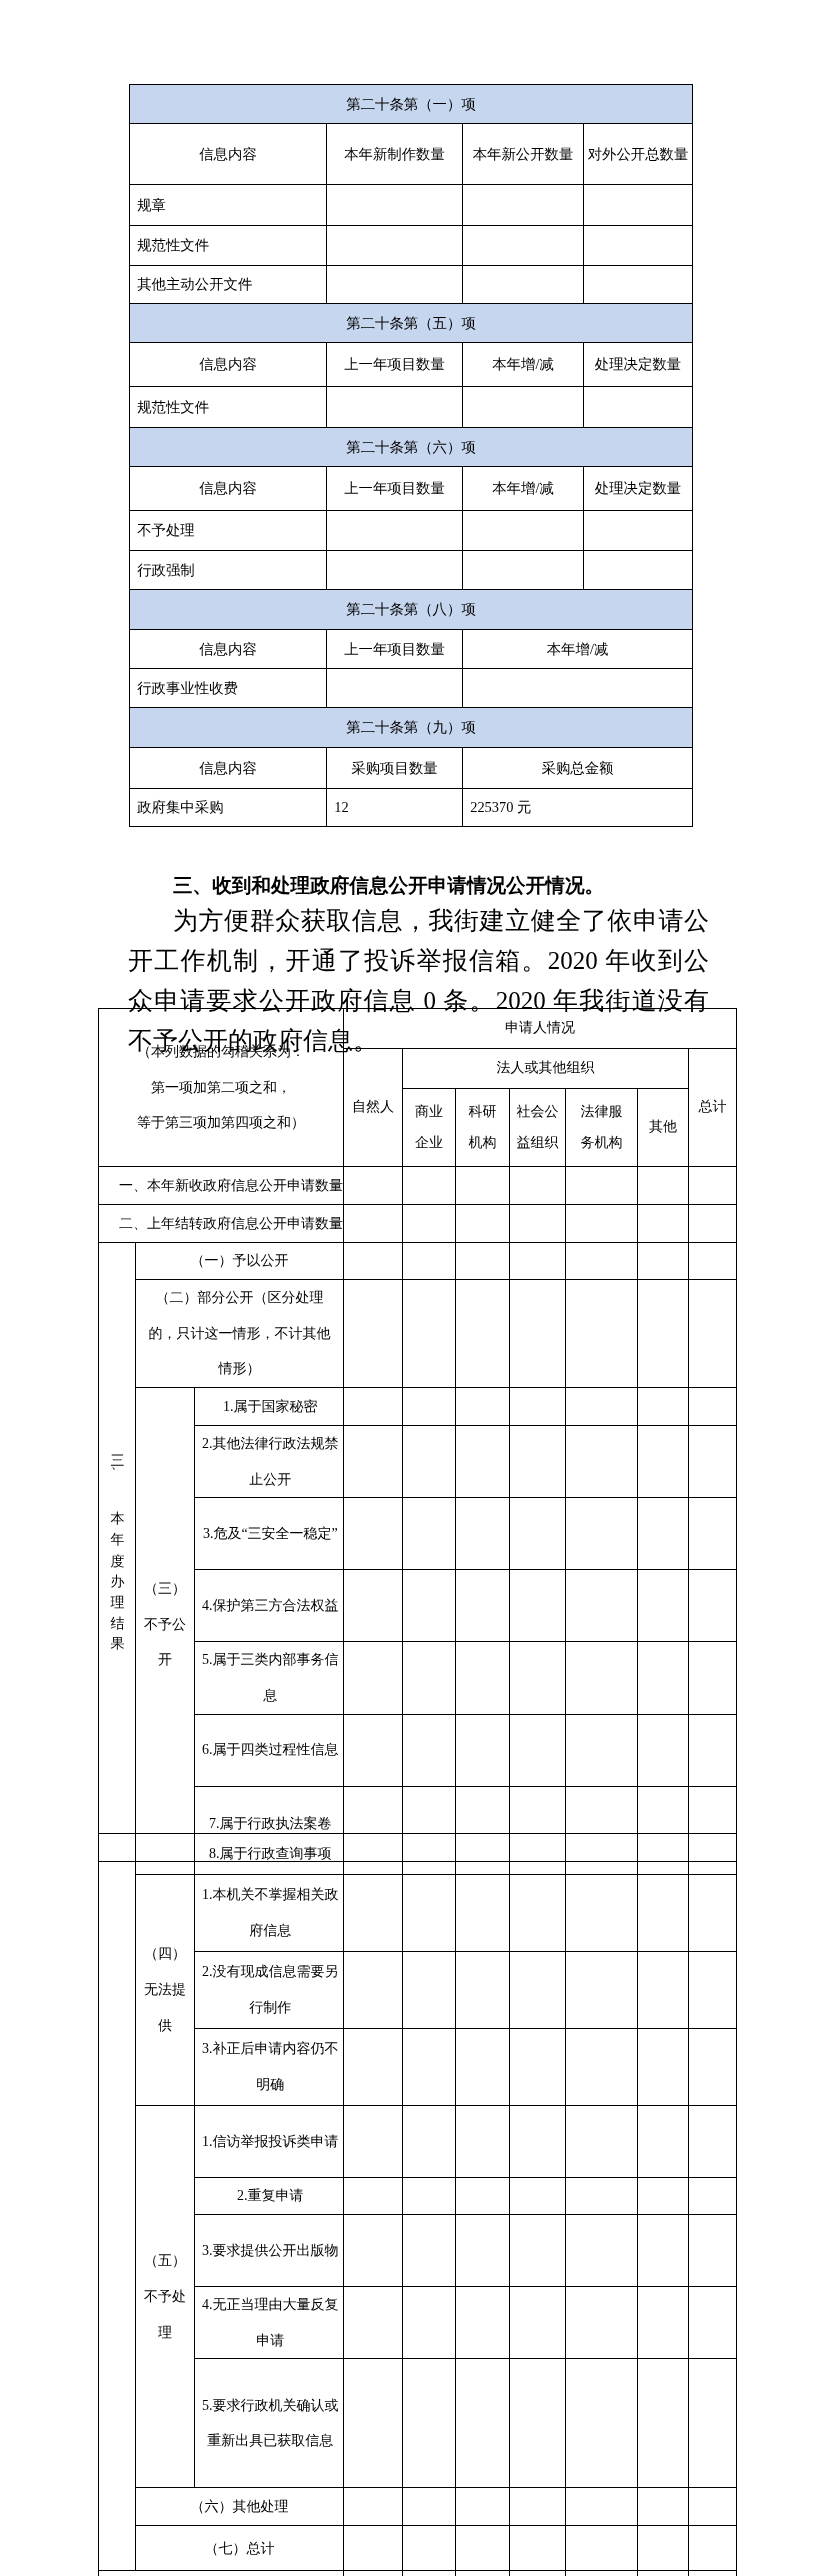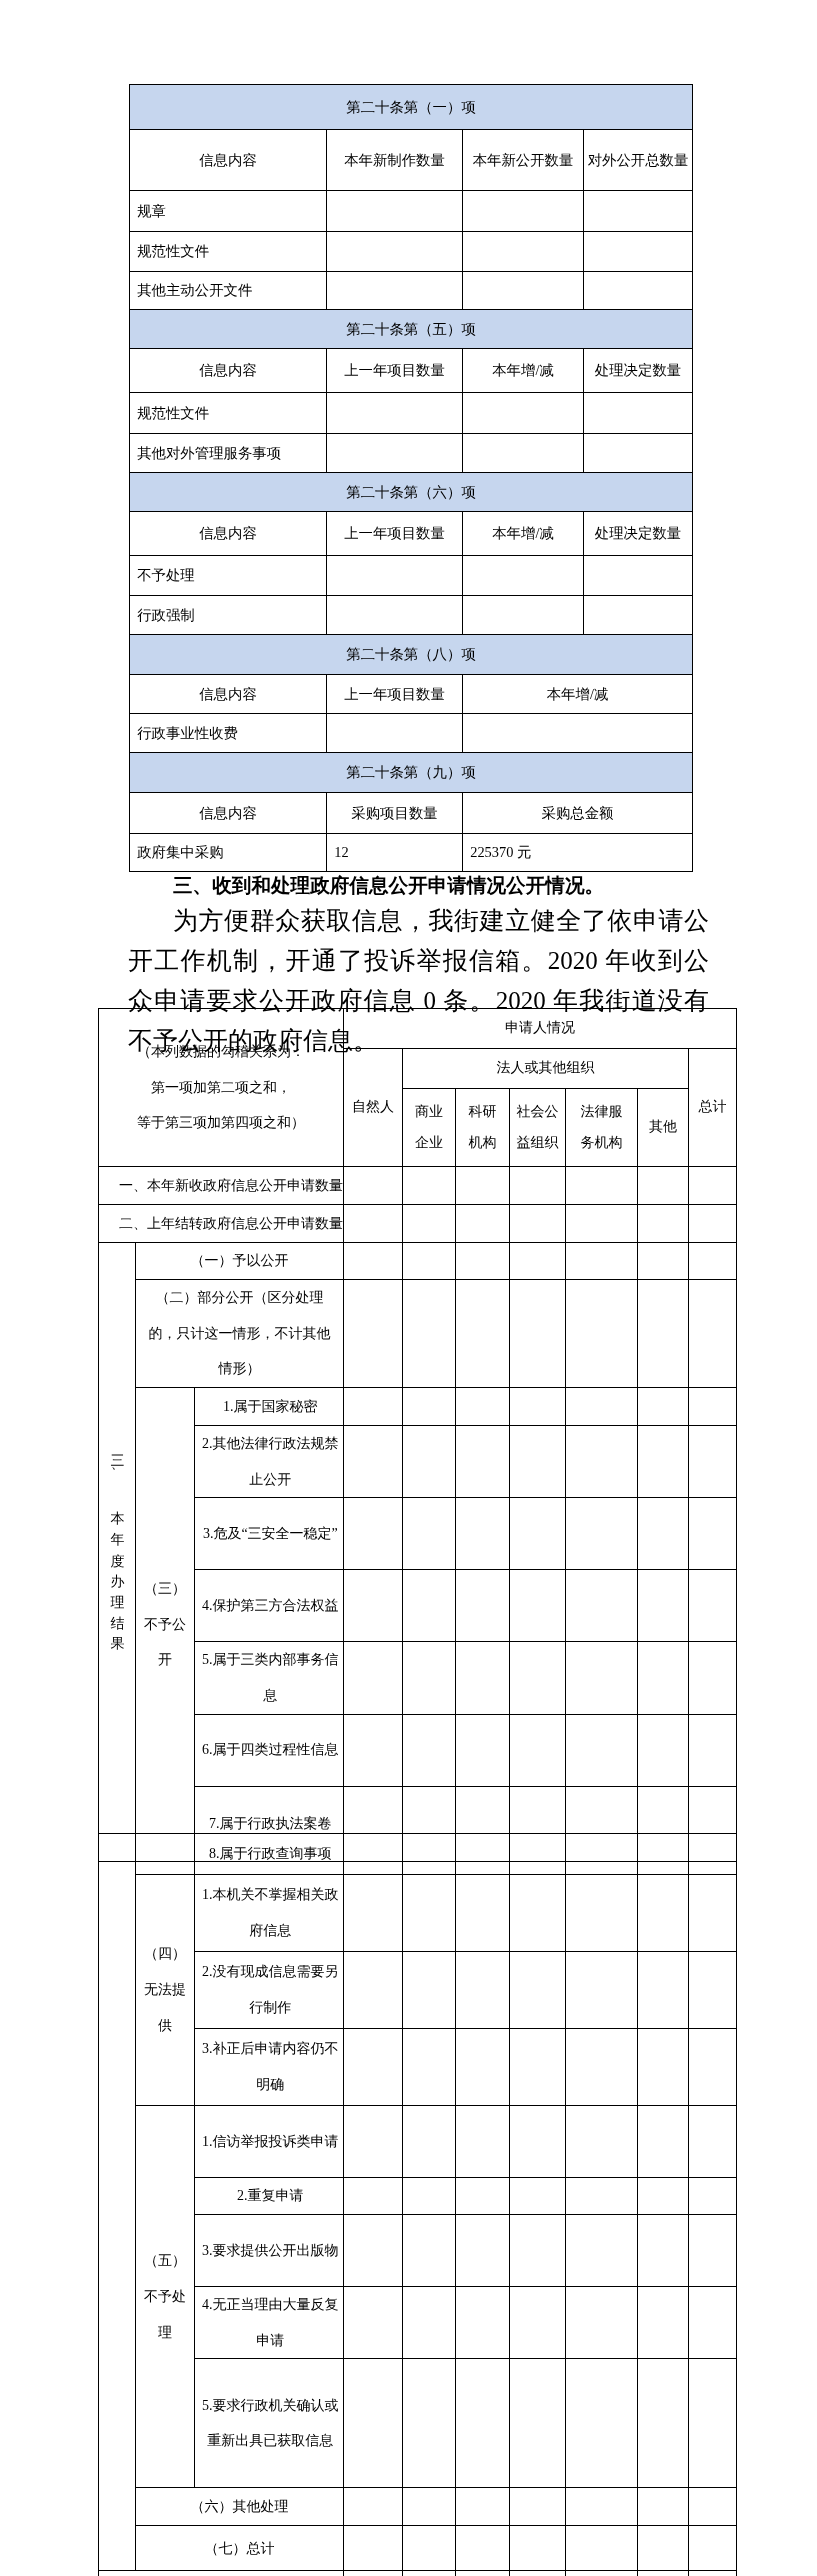--- a/index.html
+++ b/index.html
@@ -39,21 +39,21 @@
 <div class="page">
 
   <table class="toptbl">
     <colgroup>
         <col style="width:197px">
         <col style="width:136px">
         <col style="width:121px">
         <col style="width:109px">
       </colgroup>
     <tbody>
-        <tr style="height:45px">
+        <tr style="height:39px">
           <td colspan="4" class="title-cell">第二十条第（一）项</td>
         </tr>
     <tr style="height:61px">
       <td class="hdr">信息内容</td>
       <td class="hdr">本年新制作数量</td>
       <td class="hdr">本年新公开数量</td>
       <td class="hdr">对外公开总数量</td>
     </tr>
     <tr style="height:41px">
       <td class="lbl">规章</td>
@@ -78,26 +78,20 @@
           <td colspan="4" class="title-cell">第二十条第（五）项</td>
         </tr>
     <tr style="height:44px">
       <td class="hdr">信息内容</td>
       <td class="hdr">上一年项目数量</td>
       <td class="hdr">本年增/减</td>
       <td class="hdr">处理决定数量</td>
     </tr>
     <tr style="height:41px">
       <td class="lbl">规范性文件</td>
-      <td></td>
-          <td></td>
-          <td></td>
-    </tr>
-    <tr style="height:39px">
-      <td class="lbl">其他对外管理服务事项</td>
       <td></td>
           <td></td>
           <td></td>
     </tr>
 
     <tr style="height:39px">
           <td colspan="4" class="title-cell">第二十条第（六）项</td>
         </tr>
     <tr style="height:44px">
       <td class="hdr">信息内容</td>

